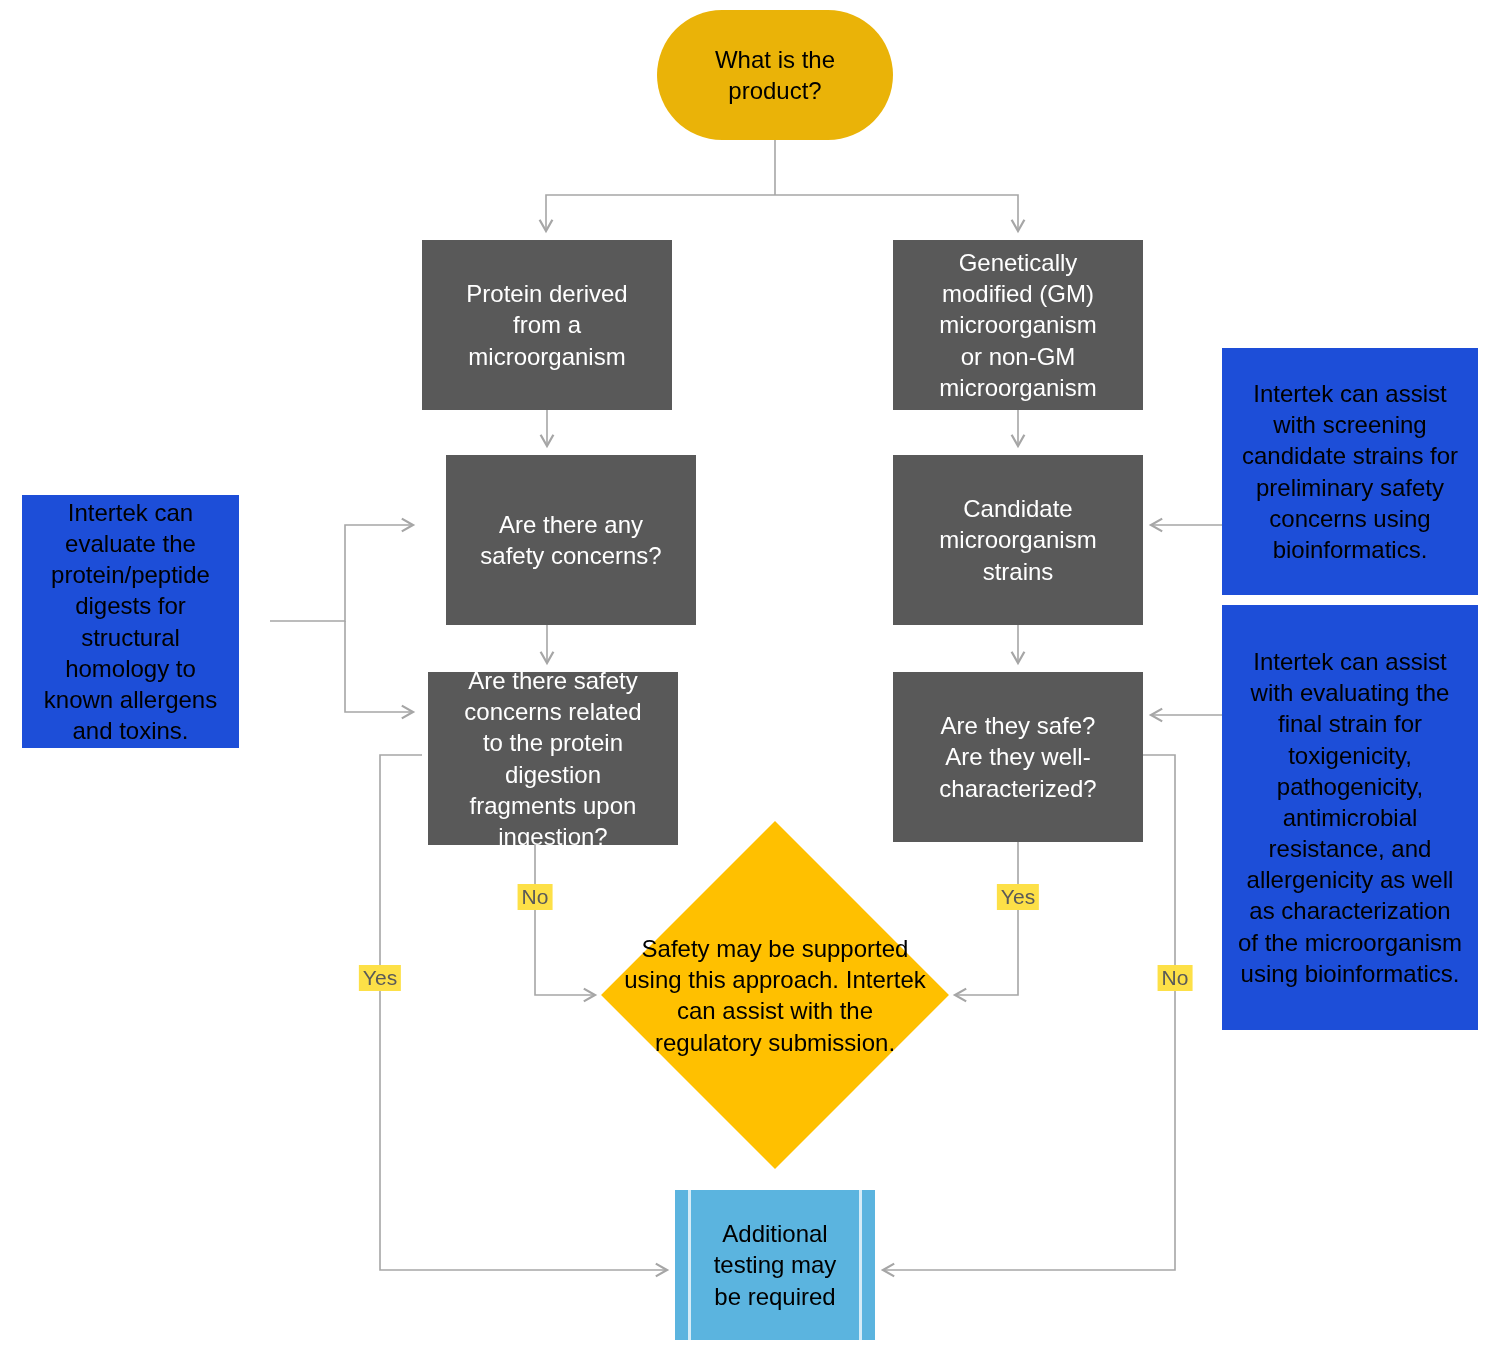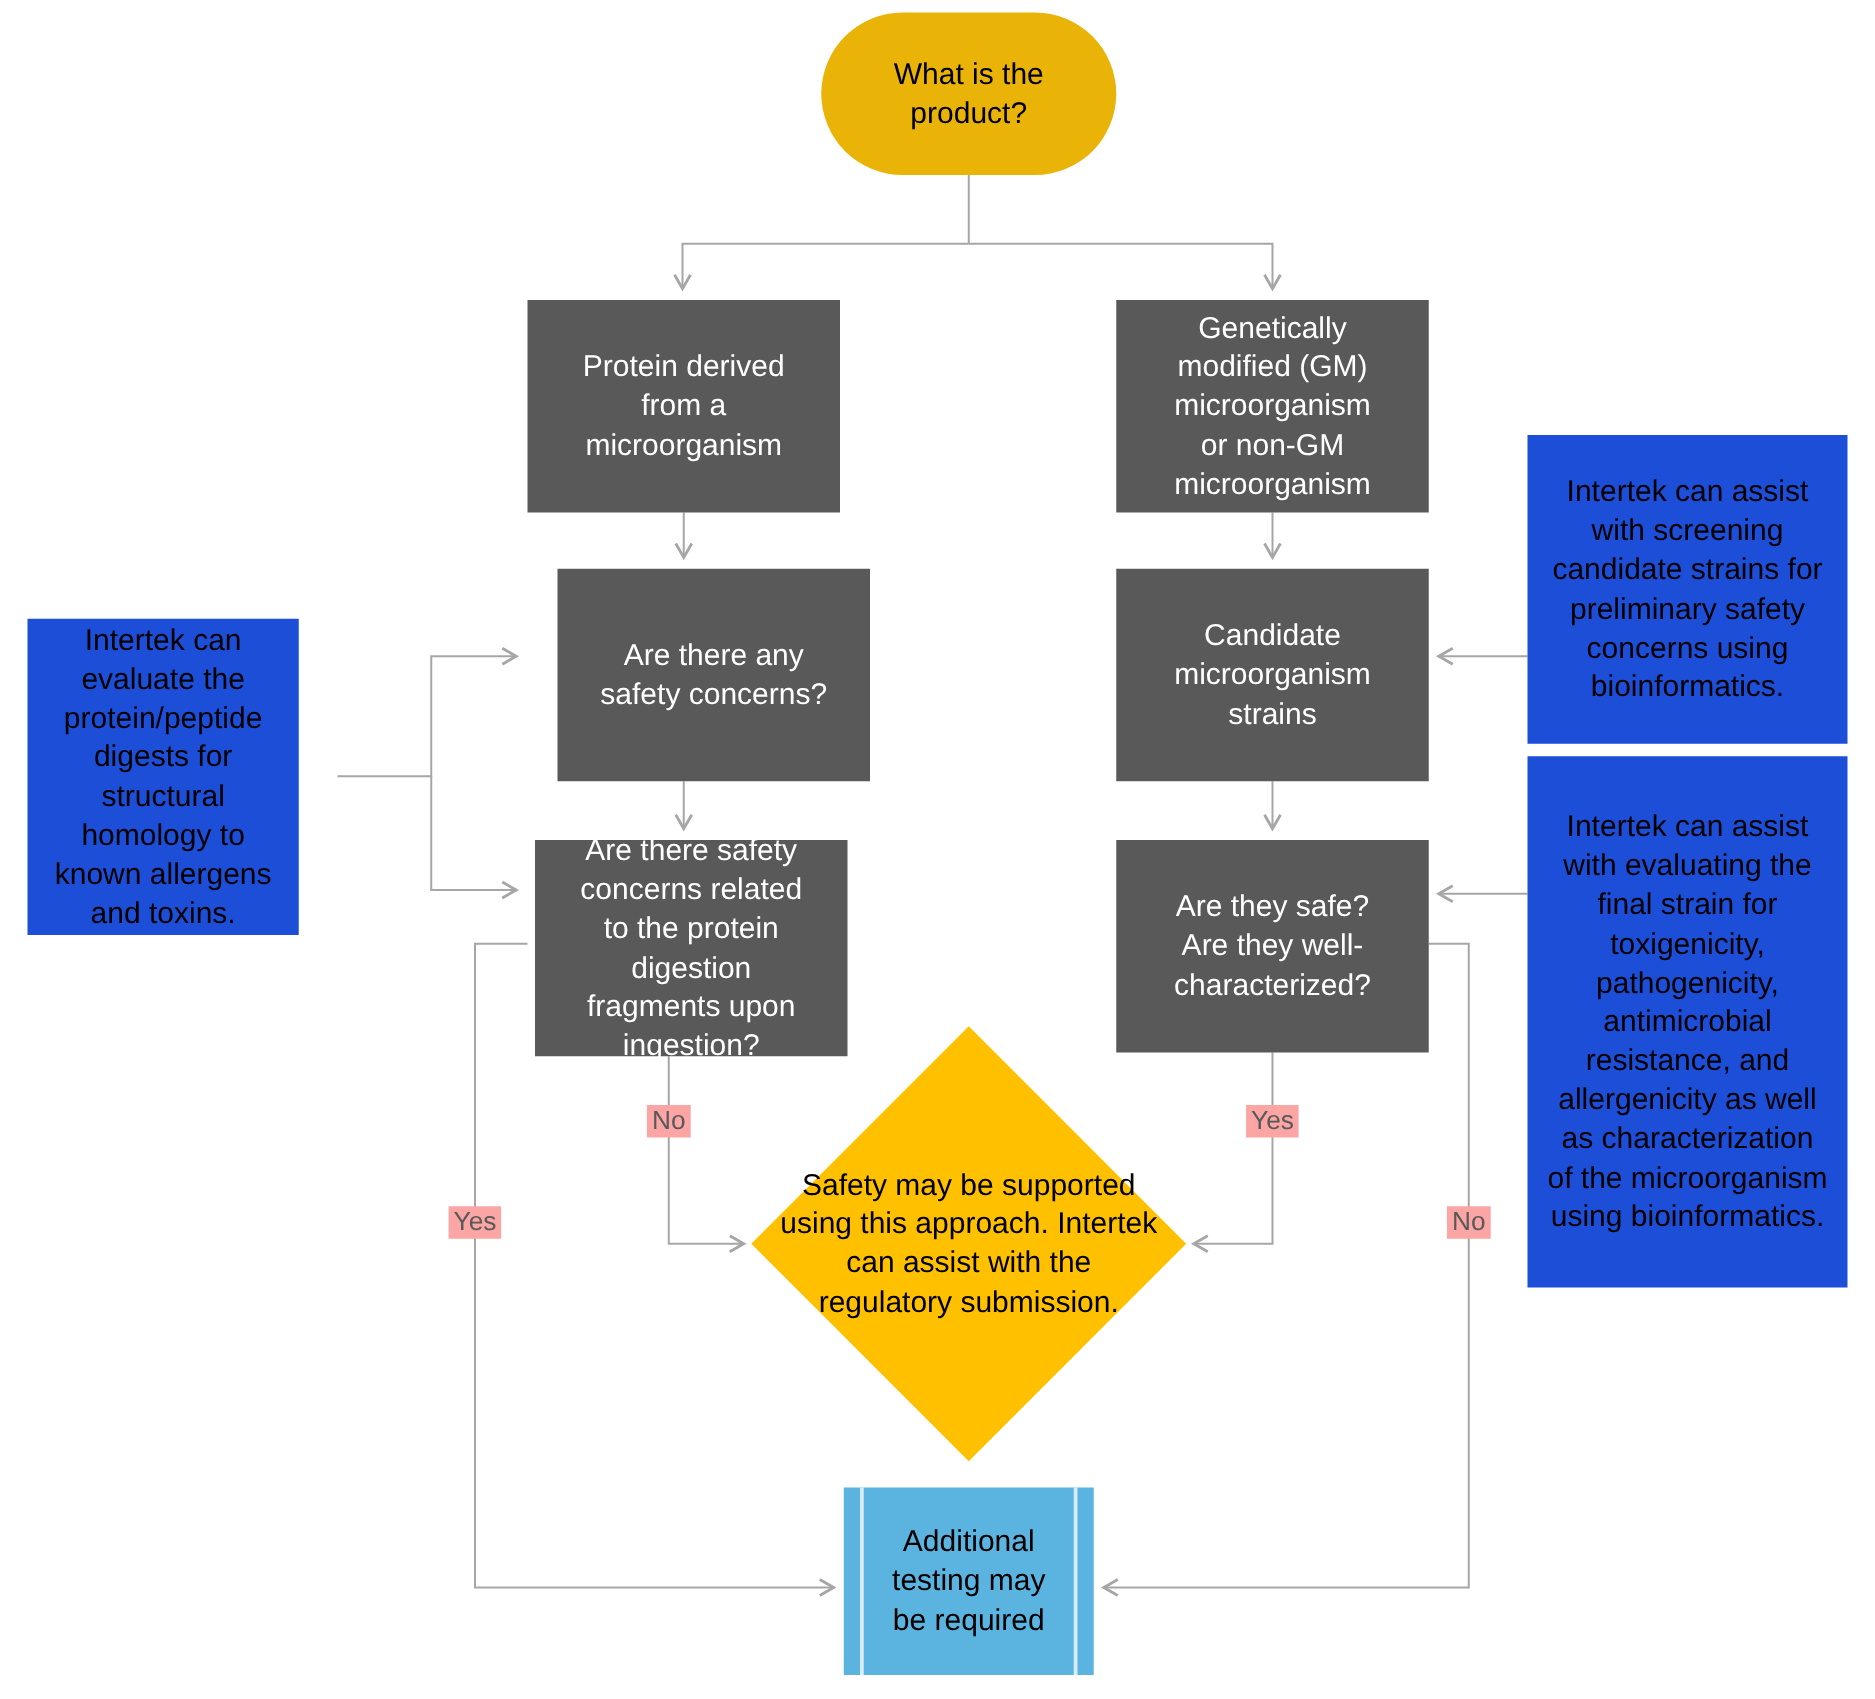--- a/index.html
+++ b/index.html
@@ -69,21 +69,21 @@
     top: 0;
     bottom: 0;
     width: 3px;
     background: rgba(255,255,255,0.75);
   }
   .end-stripe.left  { left: 13px; }
   .end-stripe.right { right: 13px; }
   .edge-label {
     position: absolute;
     transform: translate(-50%, -50%);
-    background: #fca5a5;
+    background: #fde047;
     color: #595959;
     font-size: 21px;
     padding: 1px 4px;
     text-align: right;
   }
 </style>
 </head>
 <body>
 
 <div id="canvas">

